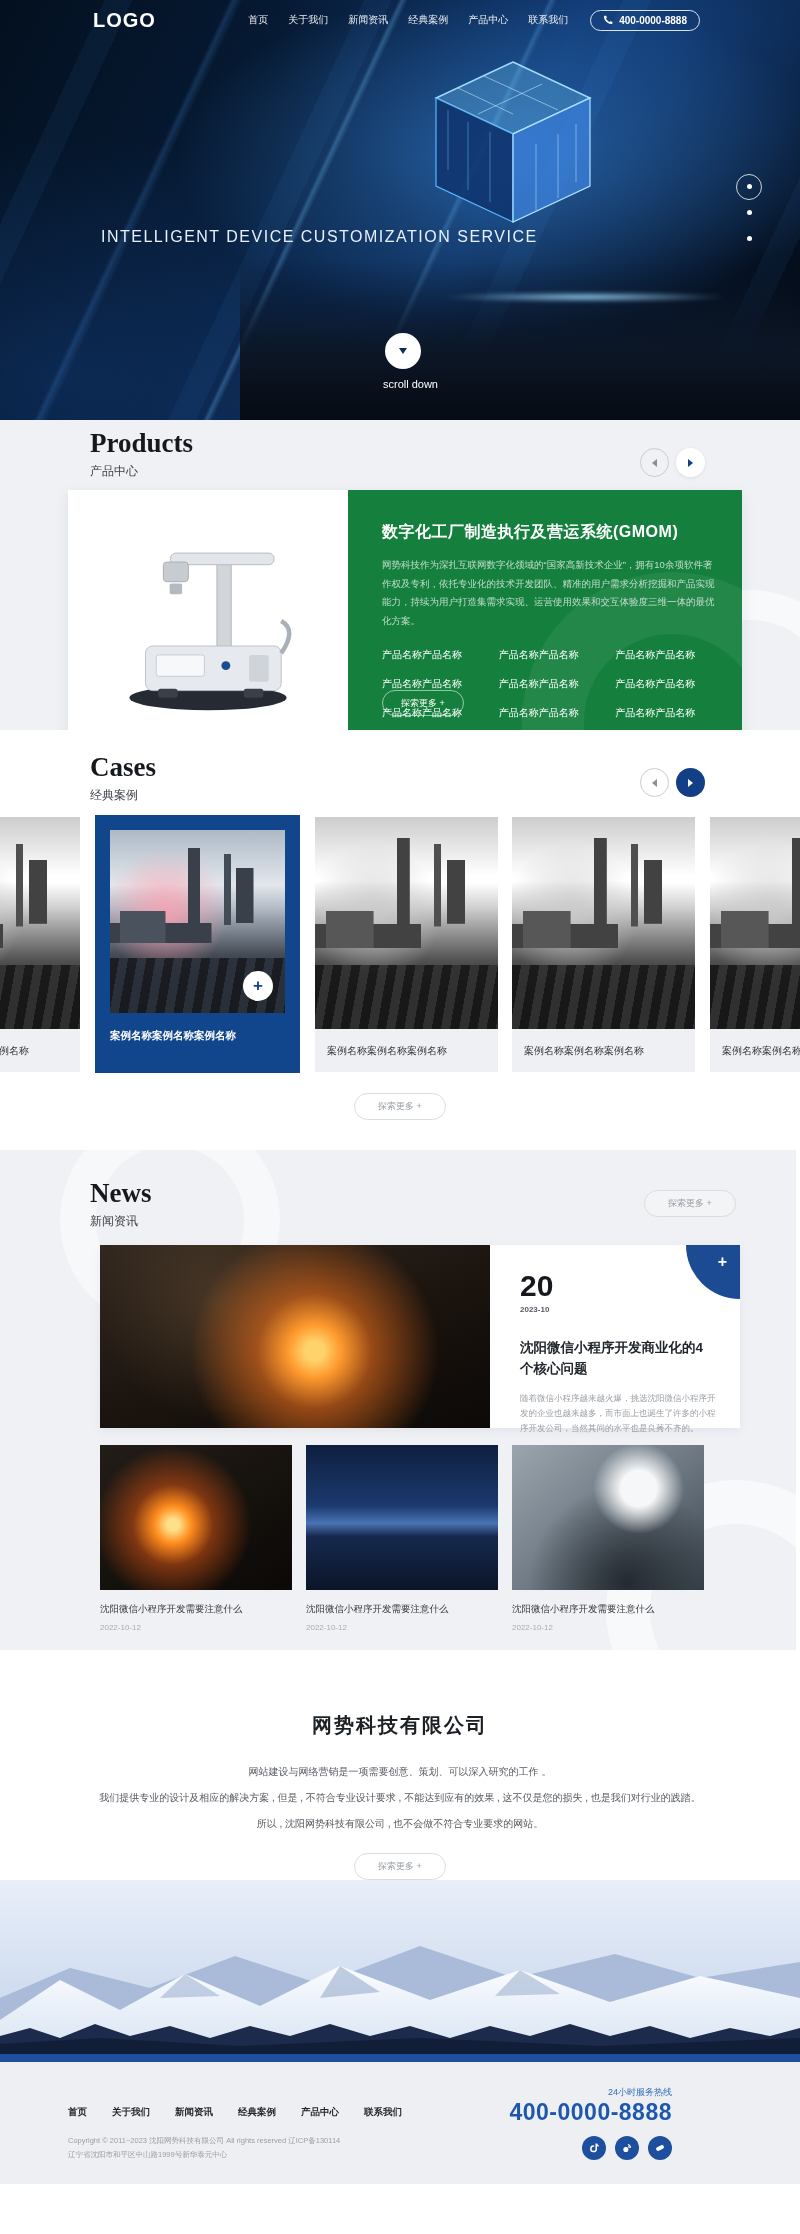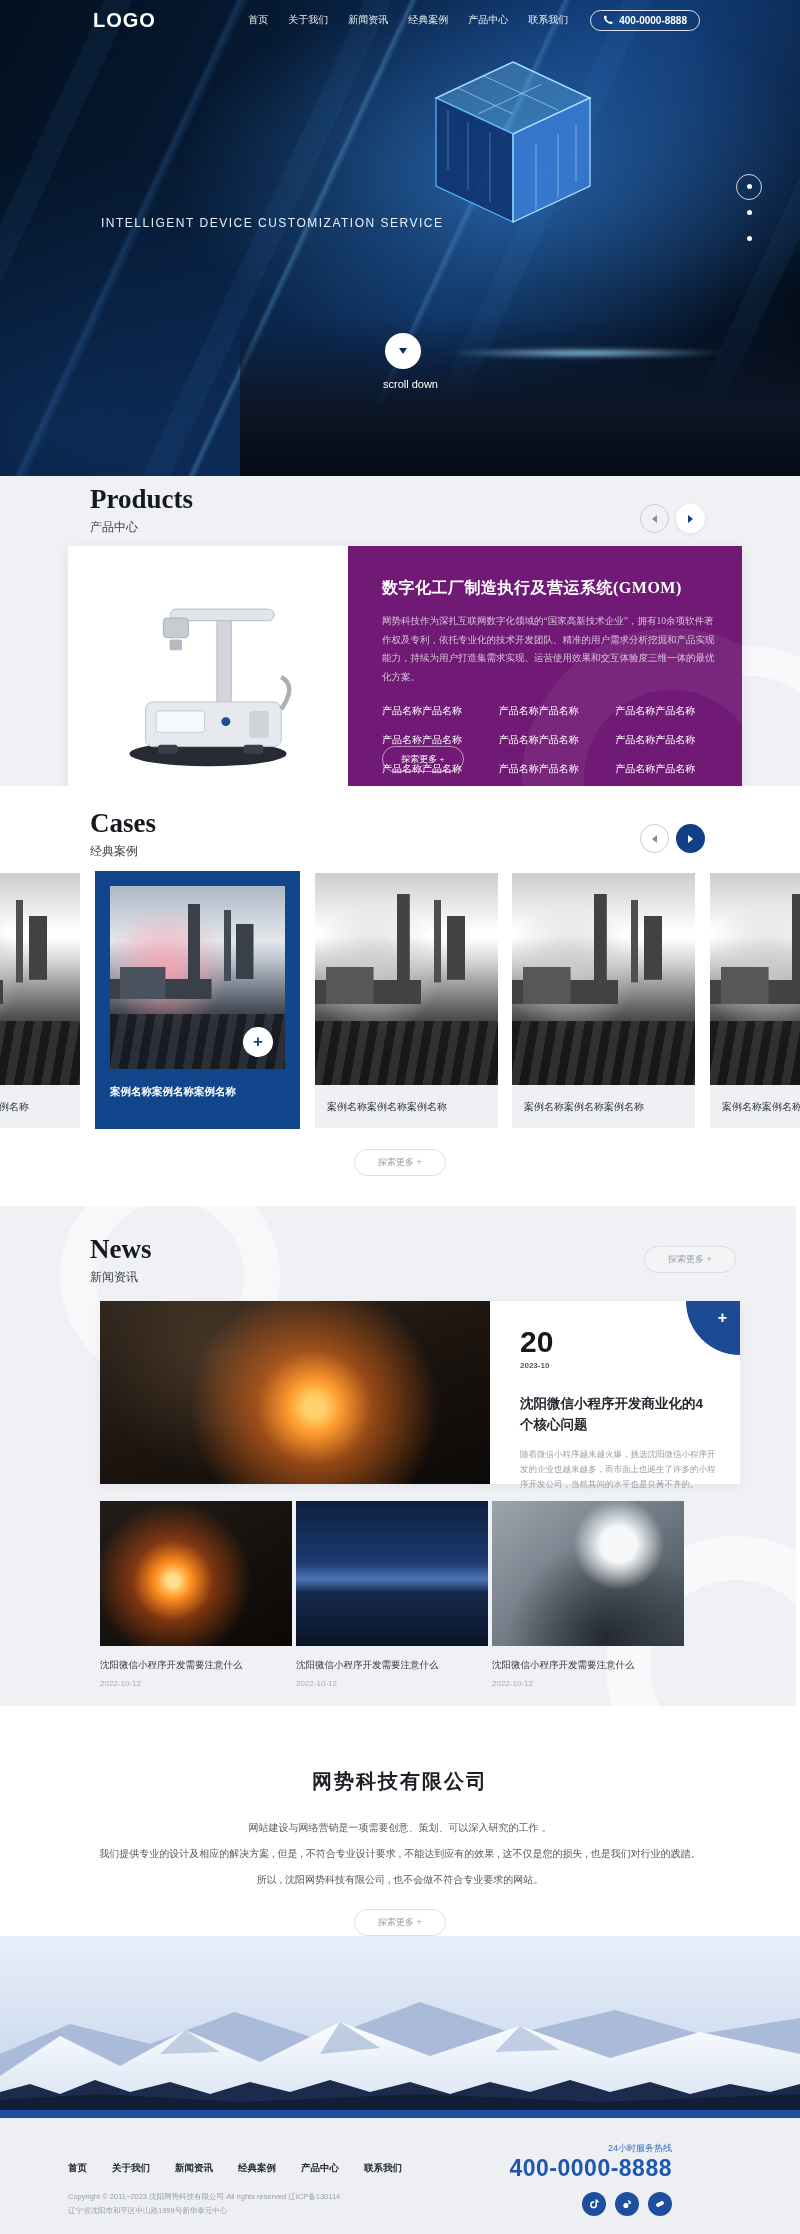--- a/index.html
+++ b/index.html
@@ -1,20 +1,20 @@
 <!DOCTYPE html>
 <html><head>
 <meta charset="utf-8">
 <style>
   * { margin:0; padding:0; box-sizing:border-box; }
   html,body { width:800px; background:#fff; font-family:"Liberation Sans","DejaVu Sans",sans-serif; }
   .page { position:relative; width:800px; height:2234px; overflow:hidden; background:#fff; }
 
   
-  .hero { position:relative; width:800px; height:476px; overflow:hidden; background:#050e1f; }
+  .hero { position:relative; width:800px; height:420px; overflow:hidden; background:#050e1f; }
   .hero-bg { position:absolute; inset:0;
     background:
       radial-gradient(ellipse at 63% 38%, rgba(70,160,255,.42), transparent 46%),
       radial-gradient(ellipse at 85% 8%, rgba(40,120,230,.30), transparent 42%),
       radial-gradient(ellipse at 8% 90%, rgba(30,90,180,.25), transparent 45%),
       linear-gradient(118deg,#03101f 0%,#071c38 35%,#0b2a55 58%,#051225 85%,#02080f 100%); }
   .hero-beams { position:absolute; inset:0; opacity:.8;
     background:
       linear-gradient(115deg, transparent 40%, rgba(120,200,255,.35) 40.4%, transparent 41%),
       linear-gradient(115deg, transparent 55%, rgba(120,200,255,.28) 55.4%, transparent 56%),
@@ -28,21 +28,21 @@
 
   .topbar { position:absolute; top:0; left:0; right:0; height:40px; display:flex; align-items:center;
     padding:0 100px 0 93px; z-index:5; }
   .logo { color:#fff; font-weight:bold; font-size:20px; letter-spacing:1px; }
   .topnav { display:flex; gap:20px; margin-left:auto; }
   .topnav span { color:rgba(255,255,255,.92); font-size:10px; cursor:pointer; white-space:nowrap; }
   .phone-btn { margin-left:22px; display:flex; align-items:center; gap:6px; border:1px solid rgba(255,255,255,.85);
     border-radius:12px; padding:4px 12px; color:#fff; font-size:10px; font-weight:bold; cursor:pointer; white-space:nowrap; }
 
   .hero-title { position:absolute; left:100px; top:180px; color:#fff; font-size:33px; font-weight:bold; letter-spacing:3px; z-index:4; }
-  .hero-sub { position:absolute; left:101px; top:216px; color:#e7f0fd; font-size:12px; letter-spacing:1.5px; z-index:4; }
+  .hero-sub { position:absolute; left:101px; top:228px; color:#e7f0fd; font-size:16px; letter-spacing:1.5px; z-index:4; }
 
   .scroll-wrap { position:absolute; left:368px; top:333px; width:70px; text-align:right; z-index:4; }
   .scroll-circle { width:36px; height:36px; border-radius:50%; background:#fff; margin:0 auto;
     display:flex; align-items:center; justify-content:center; cursor:pointer; }
   .scroll-arrow { width:0; height:0; border-left:4px solid transparent; border-right:4px solid transparent; border-top:6px solid #0f2c55; }
   .scroll-label { margin-top:9px; color:#fff; font-size:11px; }
 
   .hero-dots { position:absolute; right:38px; top:184px; width:26px; display:flex; flex-direction:column; align-items:center; gap:21px; z-index:4; }
   .dot { width:5px; height:5px; border-radius:50%; background:#fff; cursor:pointer; }
   .dot.active { position:relative; }
@@ -64,21 +64,21 @@
 
   
   .products { position:relative; width:800px; height:310px; background:#eff1f4; overflow:hidden; }
   .products .ring-deco { position:absolute; right:-60px; top:170px; width:220px; height:220px; border-radius:50%;
     border:30px solid rgba(255,255,255,.55); }
   .products .sec-head { position:absolute; left:90px; top:8px; }
   .sec-arrows { position:absolute; right:95px; display:flex; gap:7px; }
   .products .sec-arrows { top:28px; }
   .prod-card { position:absolute; left:68px; top:70px; width:674px; height:252px; display:flex; box-shadow:0 4px 14px rgba(20,40,80,.08); }
   .prod-photo { width:280px; background:#fff; display:flex; align-items:center; justify-content:center; }
-  .prod-panel { position:relative; flex:1; background:#701a75; overflow:hidden; padding:32px 40px 0 34px;font-family:Liberation Serif, serif; }
+  .prod-panel { position:relative; flex:1; background:#15803d; overflow:hidden; padding:32px 40px 0 34px; }
   .prod-panel .big-ring { position:absolute; right:-80px; bottom:-130px; width:300px; height:300px; border-radius:50%;
     border:62px solid rgba(255,255,255,.06); }
   .prod-title { color:#fff; font-size:16px; font-weight:bold; letter-spacing:.5px; }
   .prod-desc { margin-top:13px; width:338px; color:rgba(255,255,255,.72); font-size:9.5px; line-height:1.95; }
   .prod-grid { margin-top:18px; width:350px; display:grid; grid-template-columns:repeat(3,1fr); row-gap:15px; }
   .prod-grid span { color:#fff; font-size:10px; cursor:pointer; white-space:nowrap; }
   .prod-more { position:absolute; left:34px; bottom:26px; border:1px solid rgba(255,255,255,.55); color:#fff;
     width:82px; height:26px; border-radius:13px; display:flex; align-items:center; justify-content:center; font-size:9px; cursor:pointer; }
 
   
@@ -126,21 +126,21 @@
       radial-gradient(circle at 30% 30%, rgba(120,90,60,.4), transparent 40%),
       linear-gradient(160deg,#32281f 0%,#1a130e 55%,#0c0907 100%); }
   .feat-panel { position:relative; flex:1; background:#fff; padding:26px 20px 0 30px; }
   .feat-corner { position:absolute; top:0; right:0; width:54px; height:54px; background:#1c4b94;
     border-radius:0 0 0 100%; cursor:pointer; }
   .feat-corner span { position:absolute; top:8px; right:13px; color:#fff; font-size:16px; font-weight:bold; }
   .feat-day { font-size:30px; font-weight:bold; color:#15181d; line-height:1; }
   .feat-month { margin-top:4px; font-size:8px; color:#555a60; font-weight:bold; }
   .feat-title { margin-top:24px; font-size:13.5px; font-weight:bold; color:#23272d; line-height:1.55; width:195px; cursor:pointer; }
   .feat-excerpt { margin-top:11px; font-size:8.5px; color:#9aa0a6; line-height:1.8; width:200px; }
-  .news-cards { position:absolute; left:100px; top:295px; display:flex; gap:4px; }
+  .news-cards { position:absolute; left:100px; top:295px; display:flex; gap:14px; }
   .news-card { width:192px; cursor:pointer; }
   .news-card .n-img { width:192px; height:145px; }
   .n-img.cut { background:
       radial-gradient(circle at 38% 55%, #ffe08a 0 4%, #ff8c1e 13%, rgba(230,90,20,.5) 28%, transparent 55%),
       linear-gradient(150deg,#231d18 0%,#14100c 60%,#0b0806 100%); }
   .n-img.city { background:
       linear-gradient(180deg,#0e1f40 0%,#1b3a6e 42%,#4a74b4 54%,#16294e 63%,#0a1528 100%); }
   .n-img.worker { background:
       radial-gradient(circle at 66% 30%, #f5f7f8 0 11%, rgba(245,247,248,0) 28%),
       radial-gradient(circle at 60% 95%, rgba(30,36,42,.9), transparent 55%),

